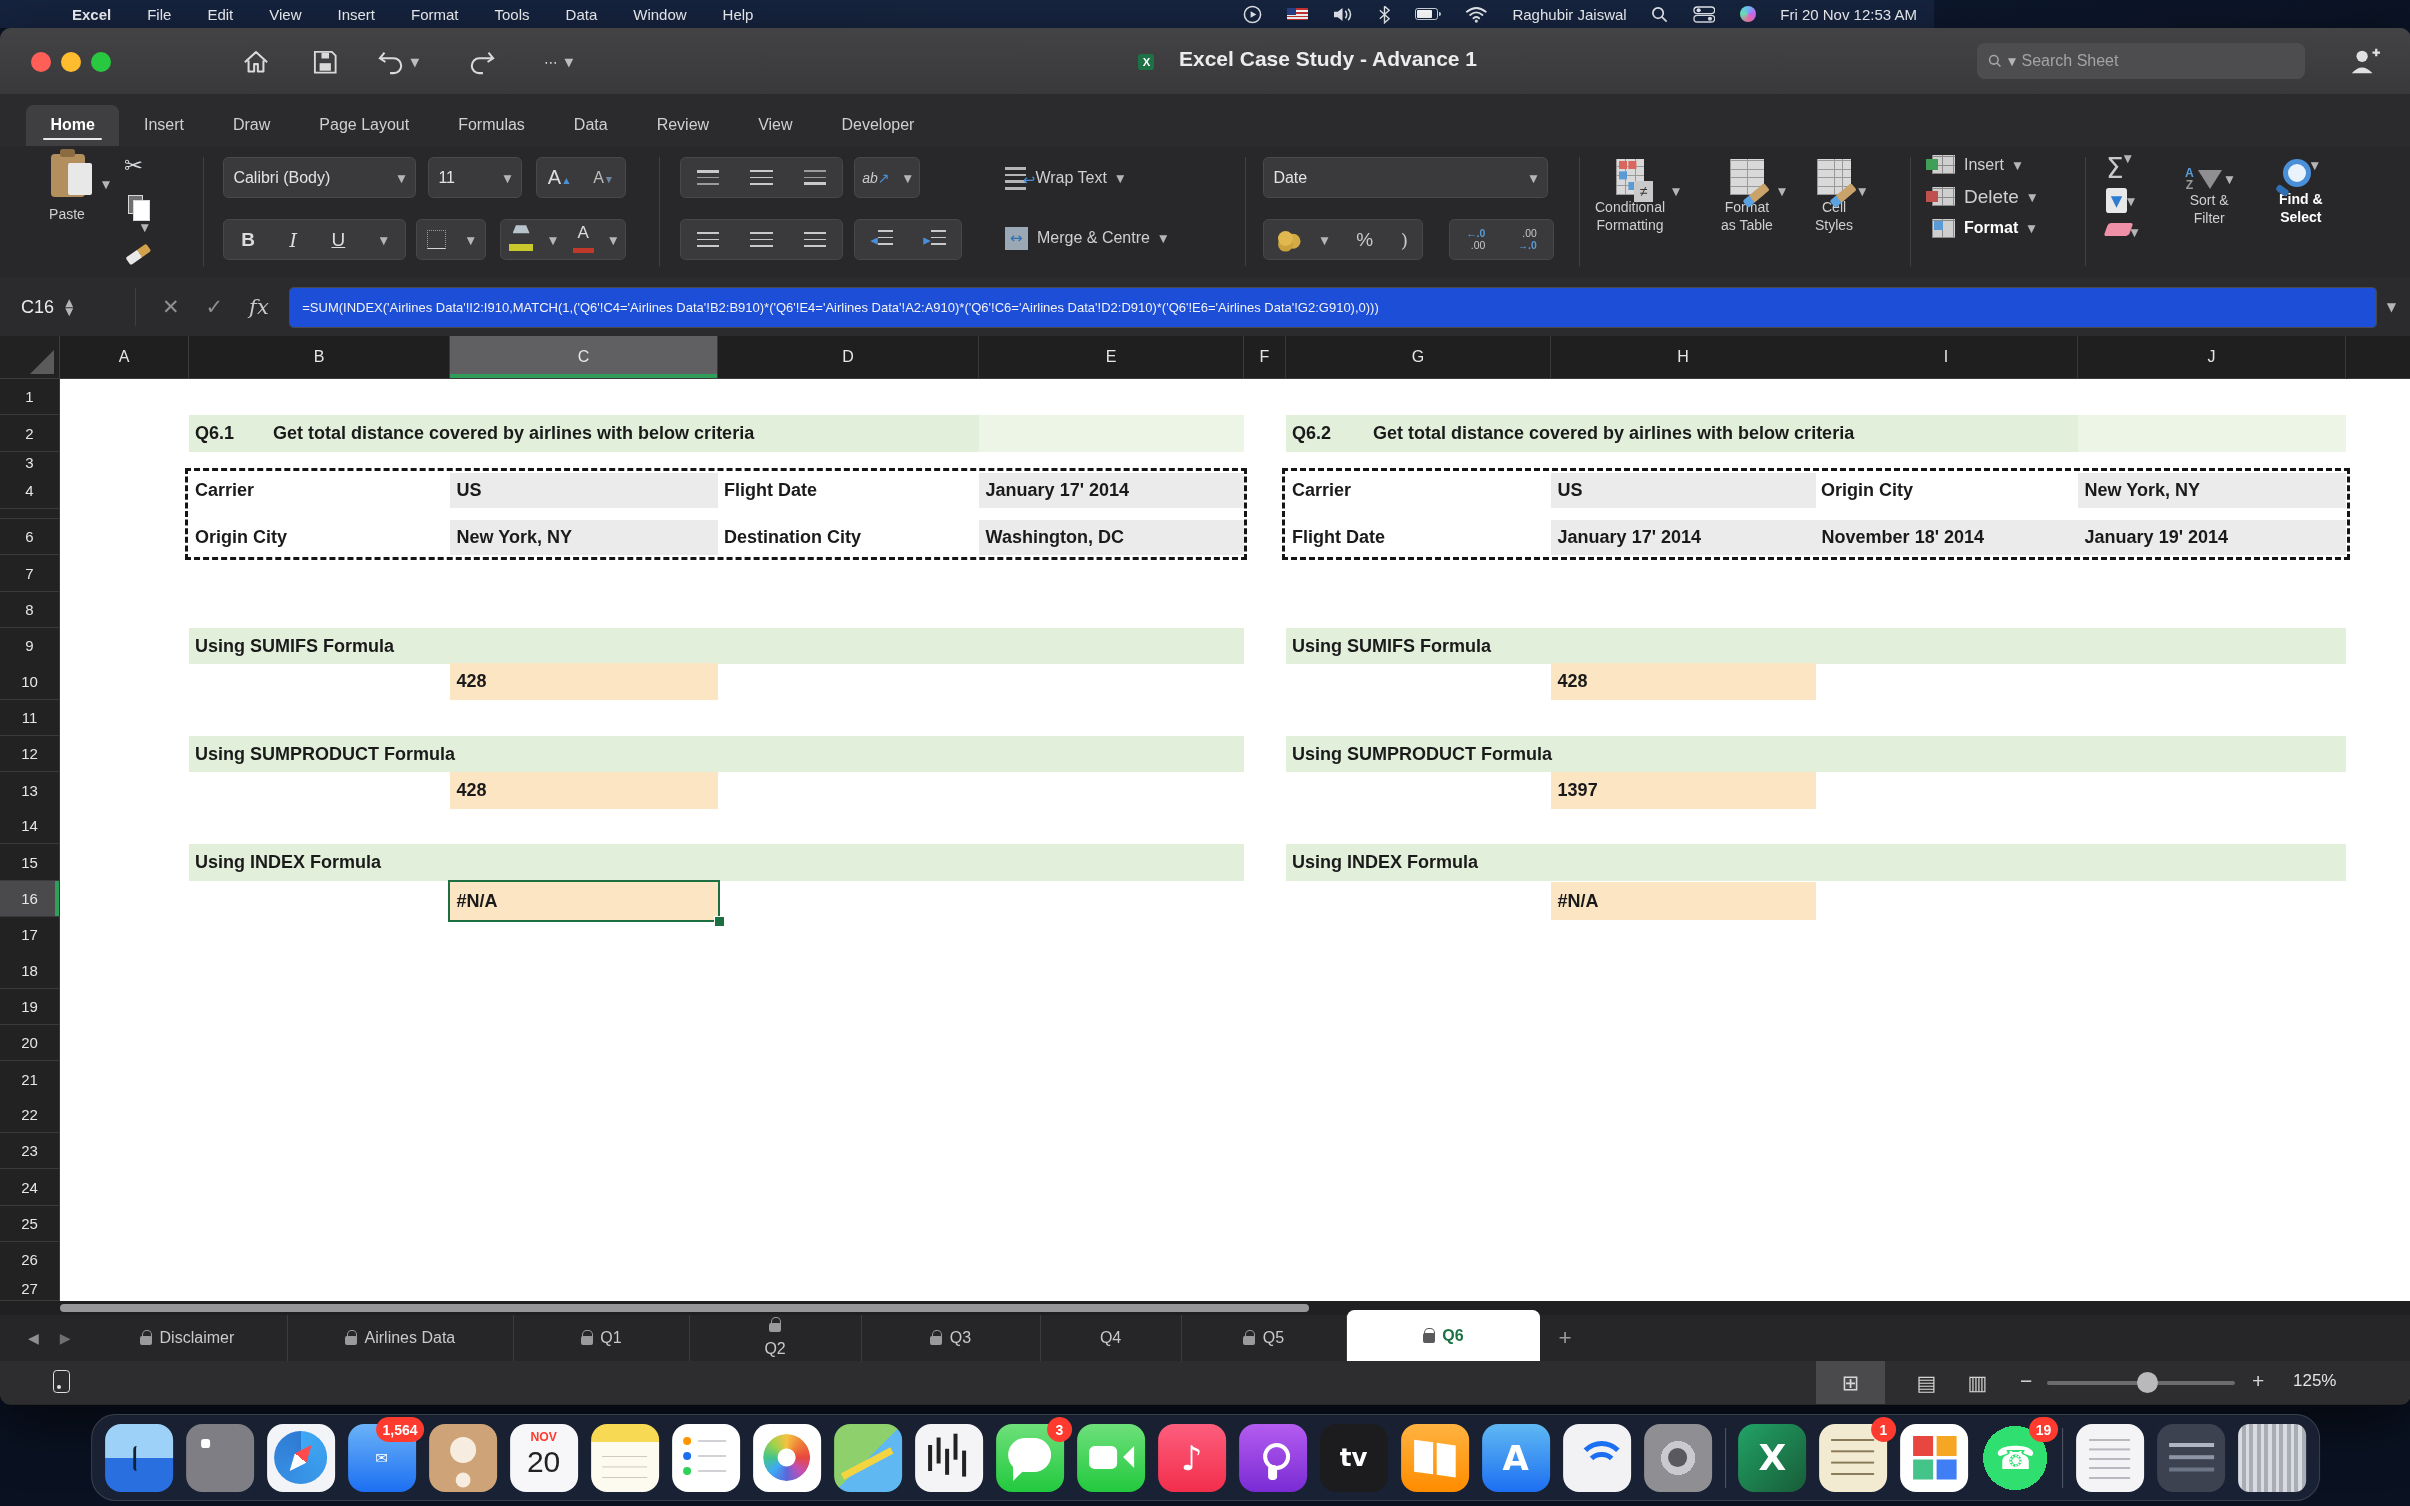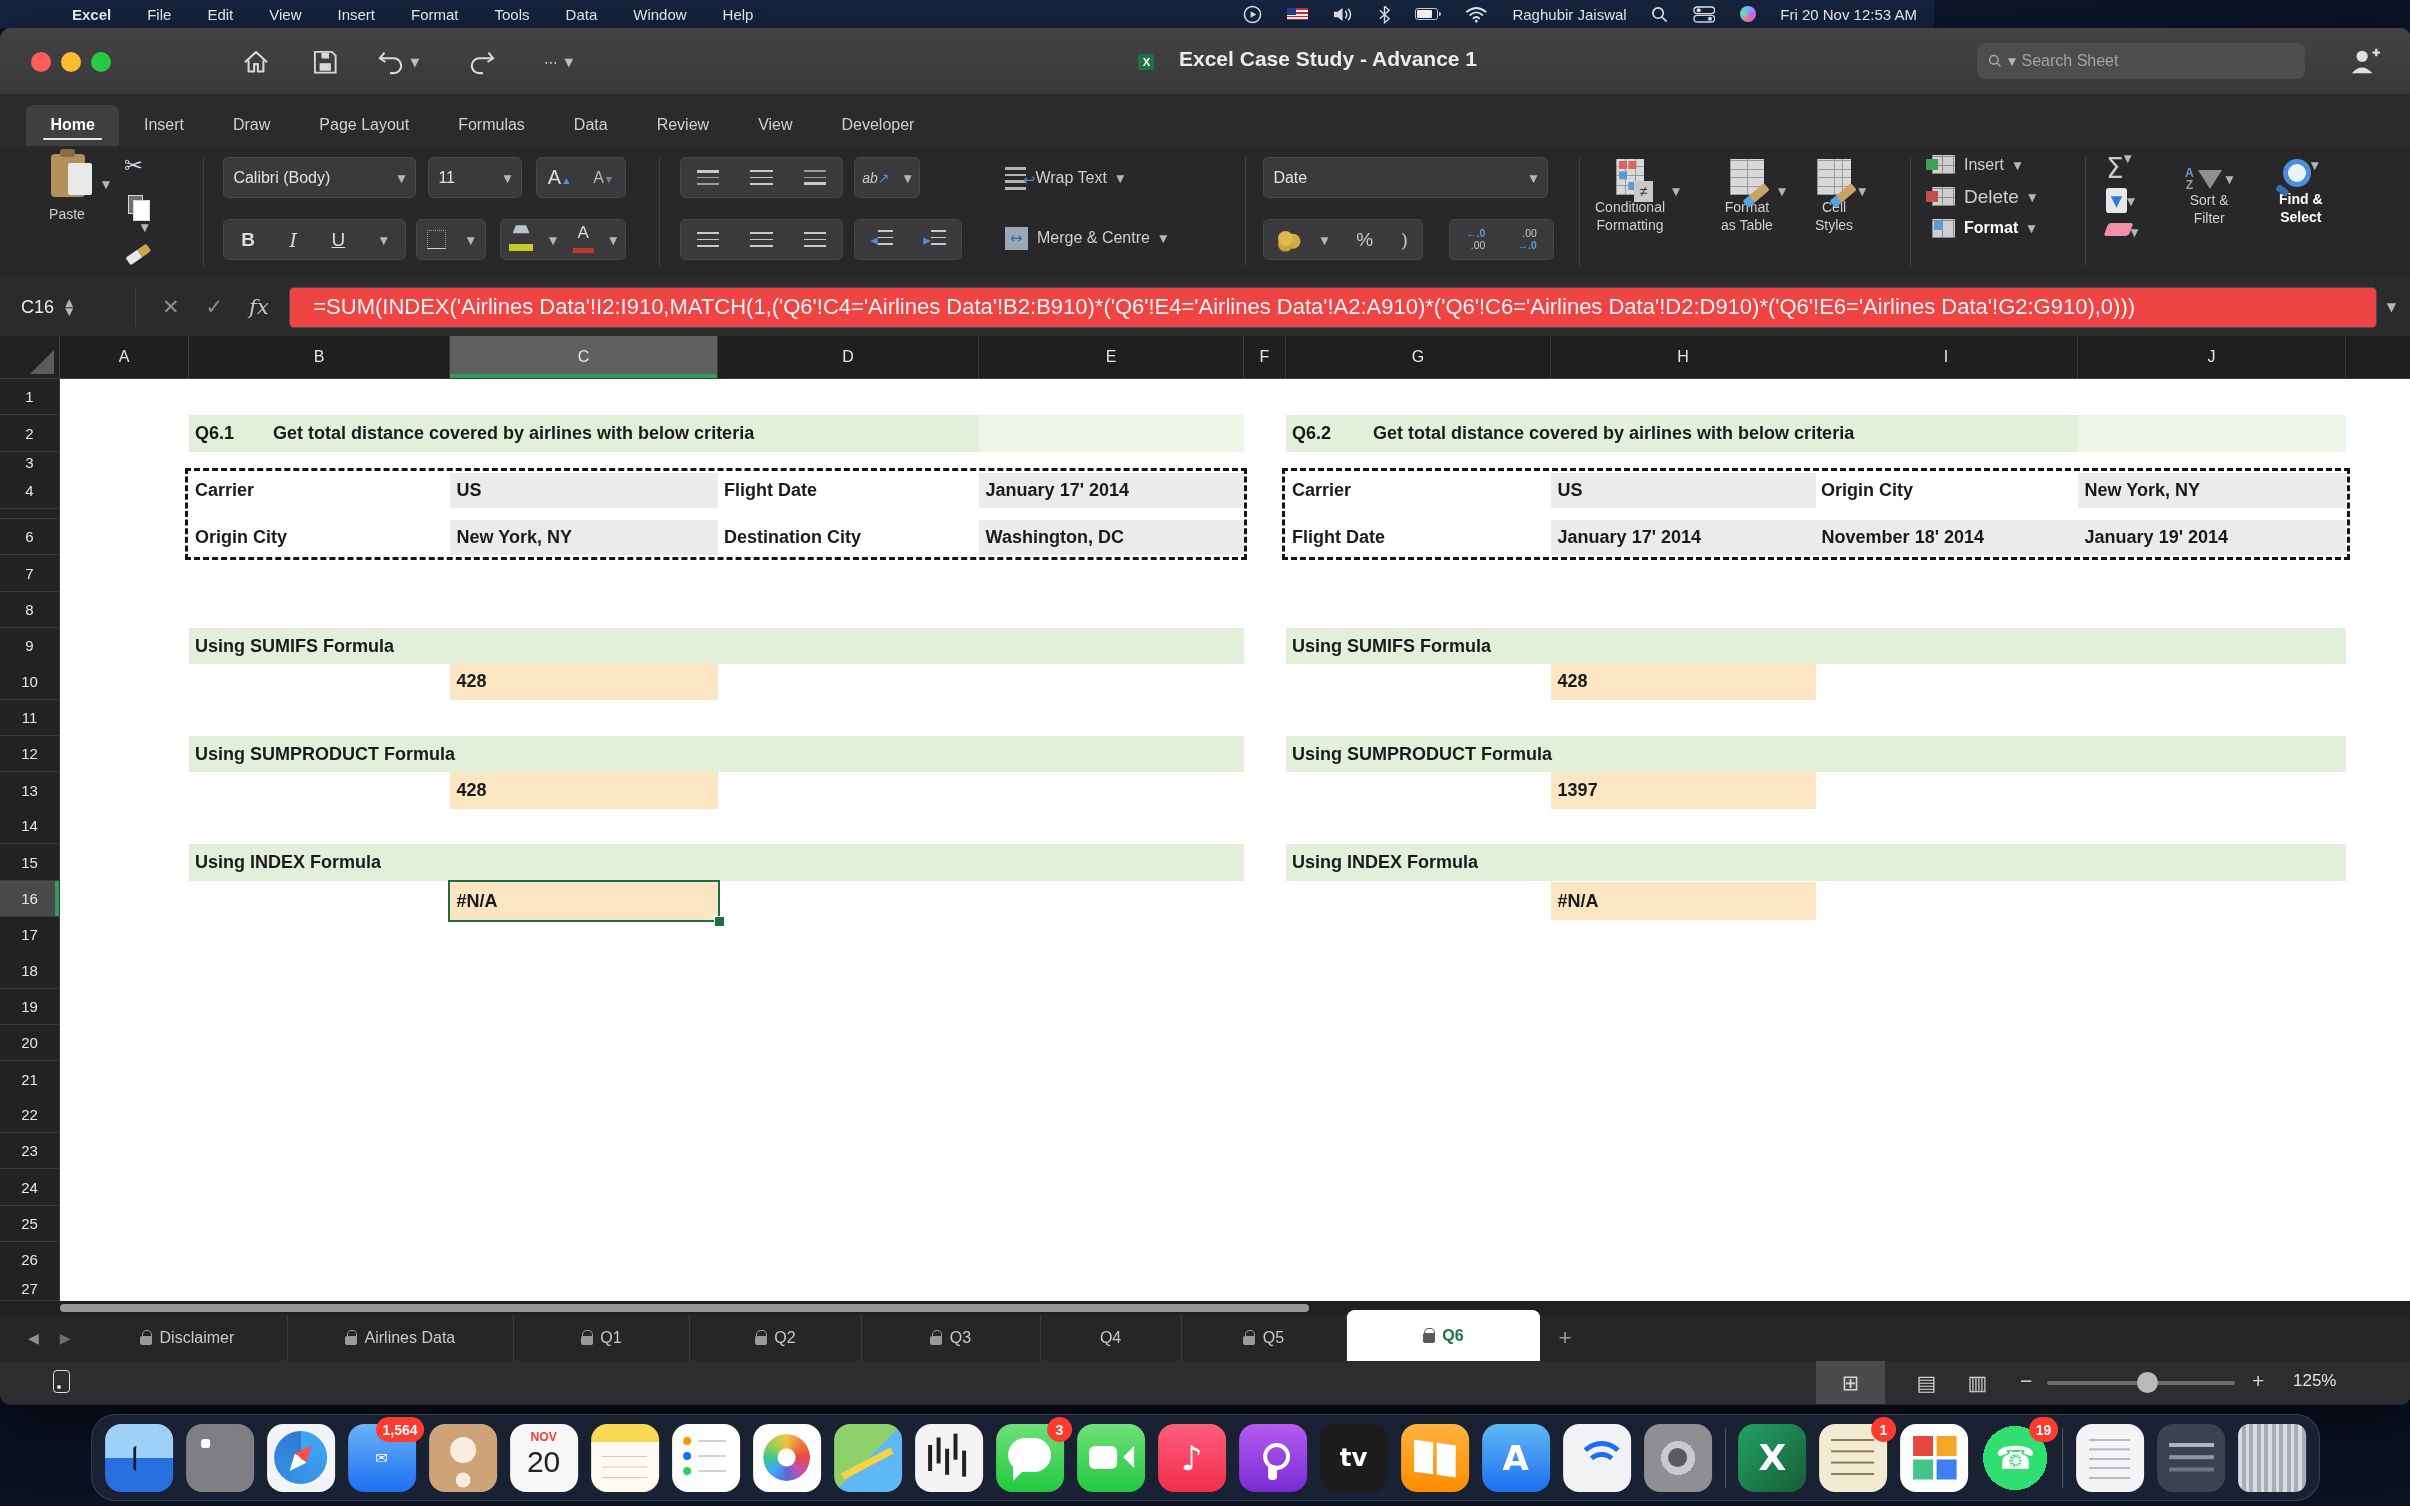--- a/index.html
+++ b/index.html
@@ -87,21 +87,21 @@
   .dec b { color:#5b9bd5; }
   .two-line { font-size:14px; color:#cfcfcf; text-align:center; line-height:18px; }
 
   
   .formulabar { left:0; top:250px; width:2411px; height:58px; background:#2b2b2d; display:flex; align-items:center; }
   .namebox { width:122px; height:58px; display:flex; align-items:center; padding-left:21px; color:#ececec; font-size:18px; }
   .spinner { display:flex; flex-direction:column; color:#b5b5b5; font-size:10.4px; line-height:9.4px; margin-left:11.3px; font-family:"DejaVu Sans",sans-serif; }
   .fb-div { width:0.9px; height:38px; background:#3f3f42; margin:0 13px; }
   .fb-btn { color:#8f8f91; font-size:21px; margin:0 13px; font-family:"DejaVu Sans",sans-serif; }
   .fx { font-family:"DejaVu Serif", serif; font-style:italic; font-size:21px; color:#c9c9c9; margin:0 13px; }
-  .formula-field { flex:1; height:41px; margin-left:7.5px; margin-right:9.4px; background:#ef4444; border:0.9px solid #49494c; border-radius:4.7px; display:flex; align-items:center; padding:0 23px; color:#f2f2f2; font-size:22px; white-space:nowrap; overflow:hidden; }
+  .formula-field { flex:1; height:41px; margin-left:7.5px; margin-right:9.4px; background:#1d4ed8; border:0.9px solid #49494c; border-radius:4.7px; display:flex; align-items:center; padding:0 12px; color:#f2f2f2; font-size:13px; white-space:nowrap; overflow:hidden; }
   .fb-dd { color:#b5b5b5; font-size:12.2px; margin-right:15px; font-family:"DejaVu Sans",sans-serif; }
 
   
   .sheet { left:0; top:308px; width:2411px; height:1008px; background:#fff; }
   .corner { left:0; top:0; width:60px; height:43px; background:#222; border-right:0.9px solid #3c3c3c; border-bottom:0.9px solid #3c3c3c; }
   .corner:after { content:""; position:absolute; right:4.7px; bottom:3.8px; border-left:24.5px solid transparent; border-bottom:24.5px solid #5b5b5b; }
   .colheads { left:0; top:0; width:2411px; height:43px; background:#1f1f1f; }
   .colh { position:absolute; top:0; height:43px; color:#e6e6e6; font-size:16px; display:flex; align-items:center; justify-content:center; border-right:0.9px solid #3a3a3a; border-bottom:0.9px solid #3a3a3a; background:#1f1f1f; }
   .colh.sel { background:#606062; }
   .colh.sel:after { content:""; position:absolute; left:0; right:0; bottom:0; height:3.8px; background:#2f9e5b; }
@@ -638,21 +638,21 @@
             <span class="stab-label">Disclaimer</span>
           </div>
           <div class="stab" style="width: 226px;">
             <span class="lock"></span>
             <span class="stab-label">Airlines Data</span>
           </div>
           <div class="stab" style="width: 176px;">
             <span class="lock"></span>
             <span class="stab-label">Q1</span>
           </div>
-          <div class="stab" style="width: 172px;">
+          <div class="stab" style="width: 172px; flex-direction: column;">
             <span class="lock"></span>
             <span class="stab-label">Q2</span>
           </div>
           <div class="stab" style="width: 179px;">
             <span class="lock"></span>
             <span class="stab-label">Q3</span>
           </div>
           <div class="stab" style="width: 141px;">
             <span class="stab-label">Q4</span>
           </div>

